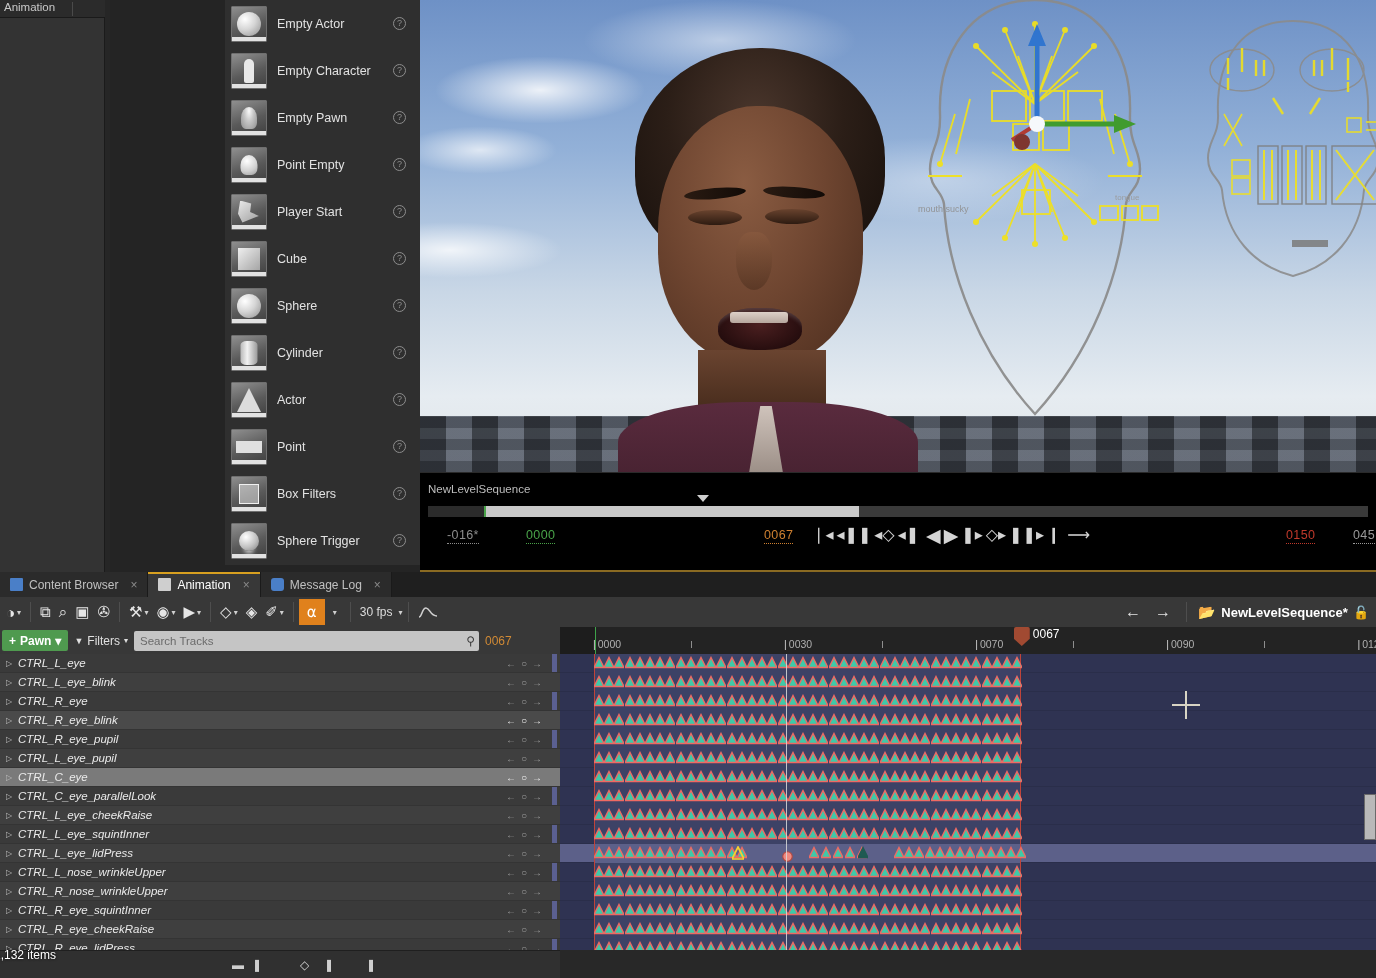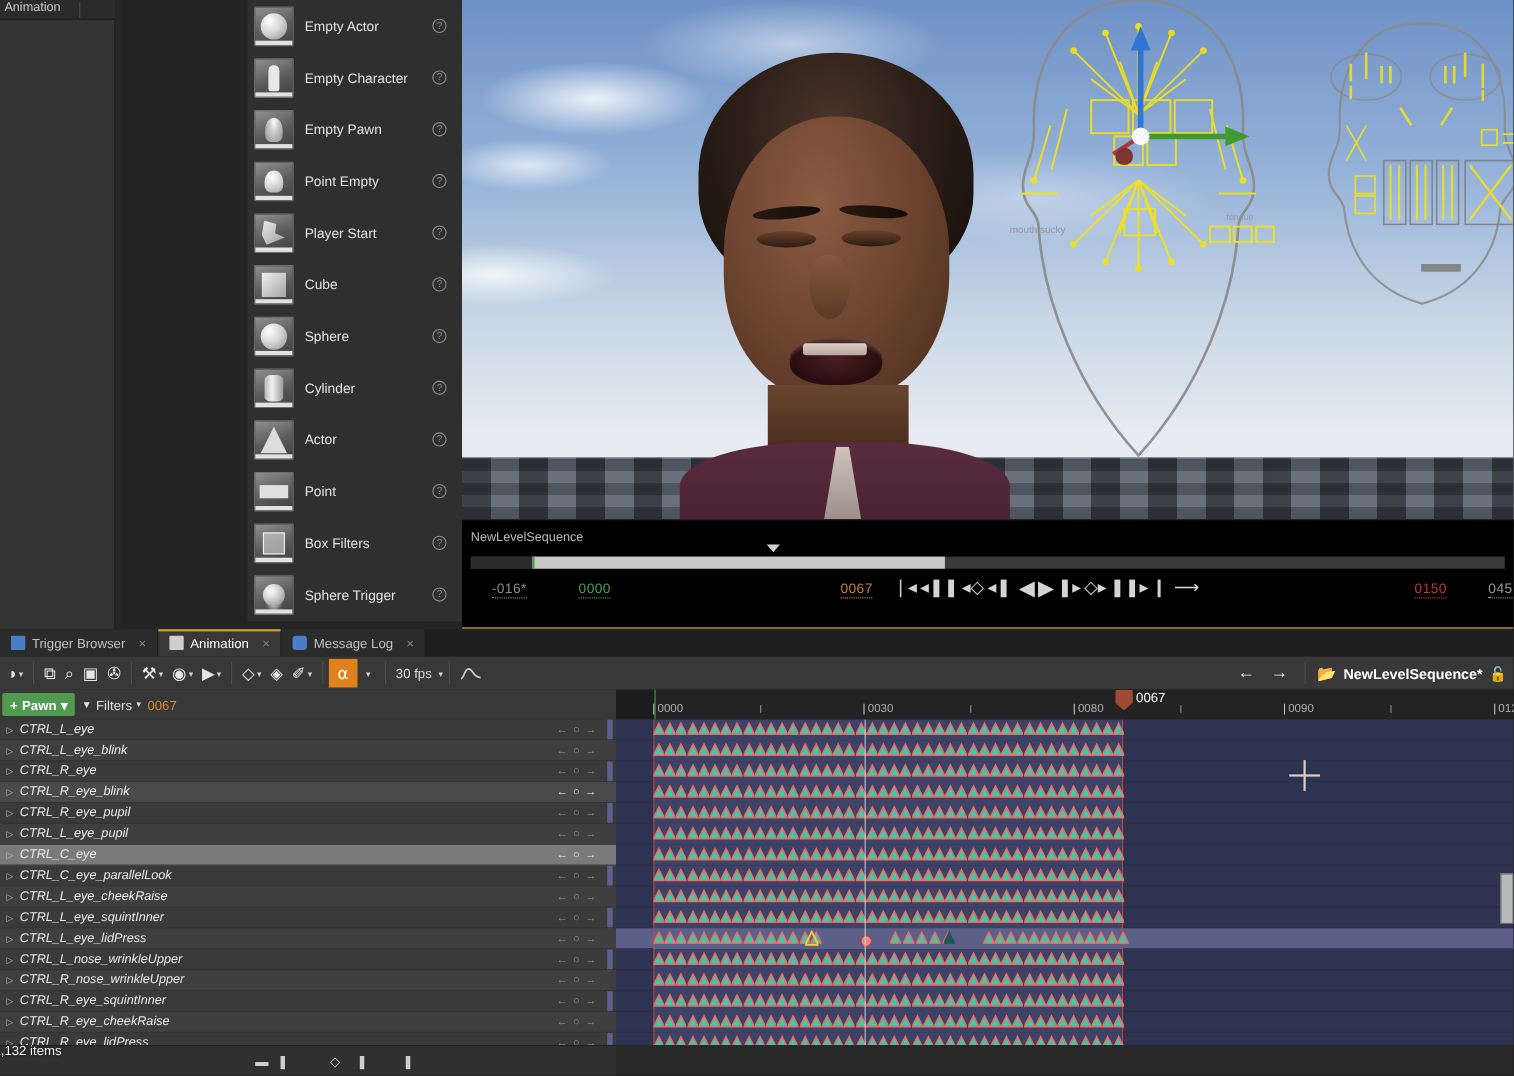--- a/index.html
+++ b/index.html
@@ -509,21 +509,21 @@
       </div>
       <div class="seqbar-bottom-line"></div>
     </div>
   </div>
 
   <div class="bottom">
 
     <div class="tabbar" id="tabbar">
         <div class="tab">
           <span class="tab-ico" style="background: rgb(74, 127, 200); border-radius: 1px;"></span>
-          <span>Trigger Browser</span>
+          <span>Content Browser</span>
           <span class="x">×</span>
         </div>
         <div class="tab active">
           <span class="tab-ico" style="background: rgb(207, 207, 207); border-radius: 1px;"></span>
           <span>Animation</span>
           <span class="x">×</span>
         </div>
         <div class="tab">
           <span class="tab-ico" style="background: rgb(74, 127, 200); border-radius: 3px;"></span>
           <span>Message Log</span>
@@ -602,30 +602,34 @@
       <div class="btn-track">
         <span>+</span>
         <span>Pawn</span>
         <span>▾</span>
       </div>
       <div class="btn-filters">
         <span style="font-size:9px">▼</span>
         <span>Filters</span>
         <span style="font-size:8px">▾</span>
       </div>
+      <div class="search-box">
+        <input placeholder="Search Tracks" style="">
+        <span class="search-ico">⚲</span>
+      </div>
       <span class="frame-badge">0067</span>
     </div>
 
     <div class="ruler" id="ruler">
         <div class="ruler-range" style="left: 35px; width: 955.5px;"></div>
         <div class="rt" style="left: 33px;">0000</div>
         <div class="rtm" style="left: 130.55px;"></div>
         <div class="rt" style="left: 224.1px;">0030</div>
         <div class="rtm" style="left: 321.65px;"></div>
-        <div class="rt" style="left: 415.2px;">0080</div>
+        <div class="rt" style="left: 415.2px;">0070</div>
         <div class="rtm" style="left: 512.75px;"></div>
         <div class="rt" style="left: 606.3px;">0090</div>
         <div class="rtm" style="left: 703.85px;"></div>
         <div class="rt" style="left: 797.4px;">0120</div>
         <div class="ph-flag" style="left: 453.79px;"></div>
         <div class="ph-label" style="left: 472.79px;">0067</div>
       </div>
 
     <div class="tracklist" id="tracklist">
       <div class="t-scroll"></div>

